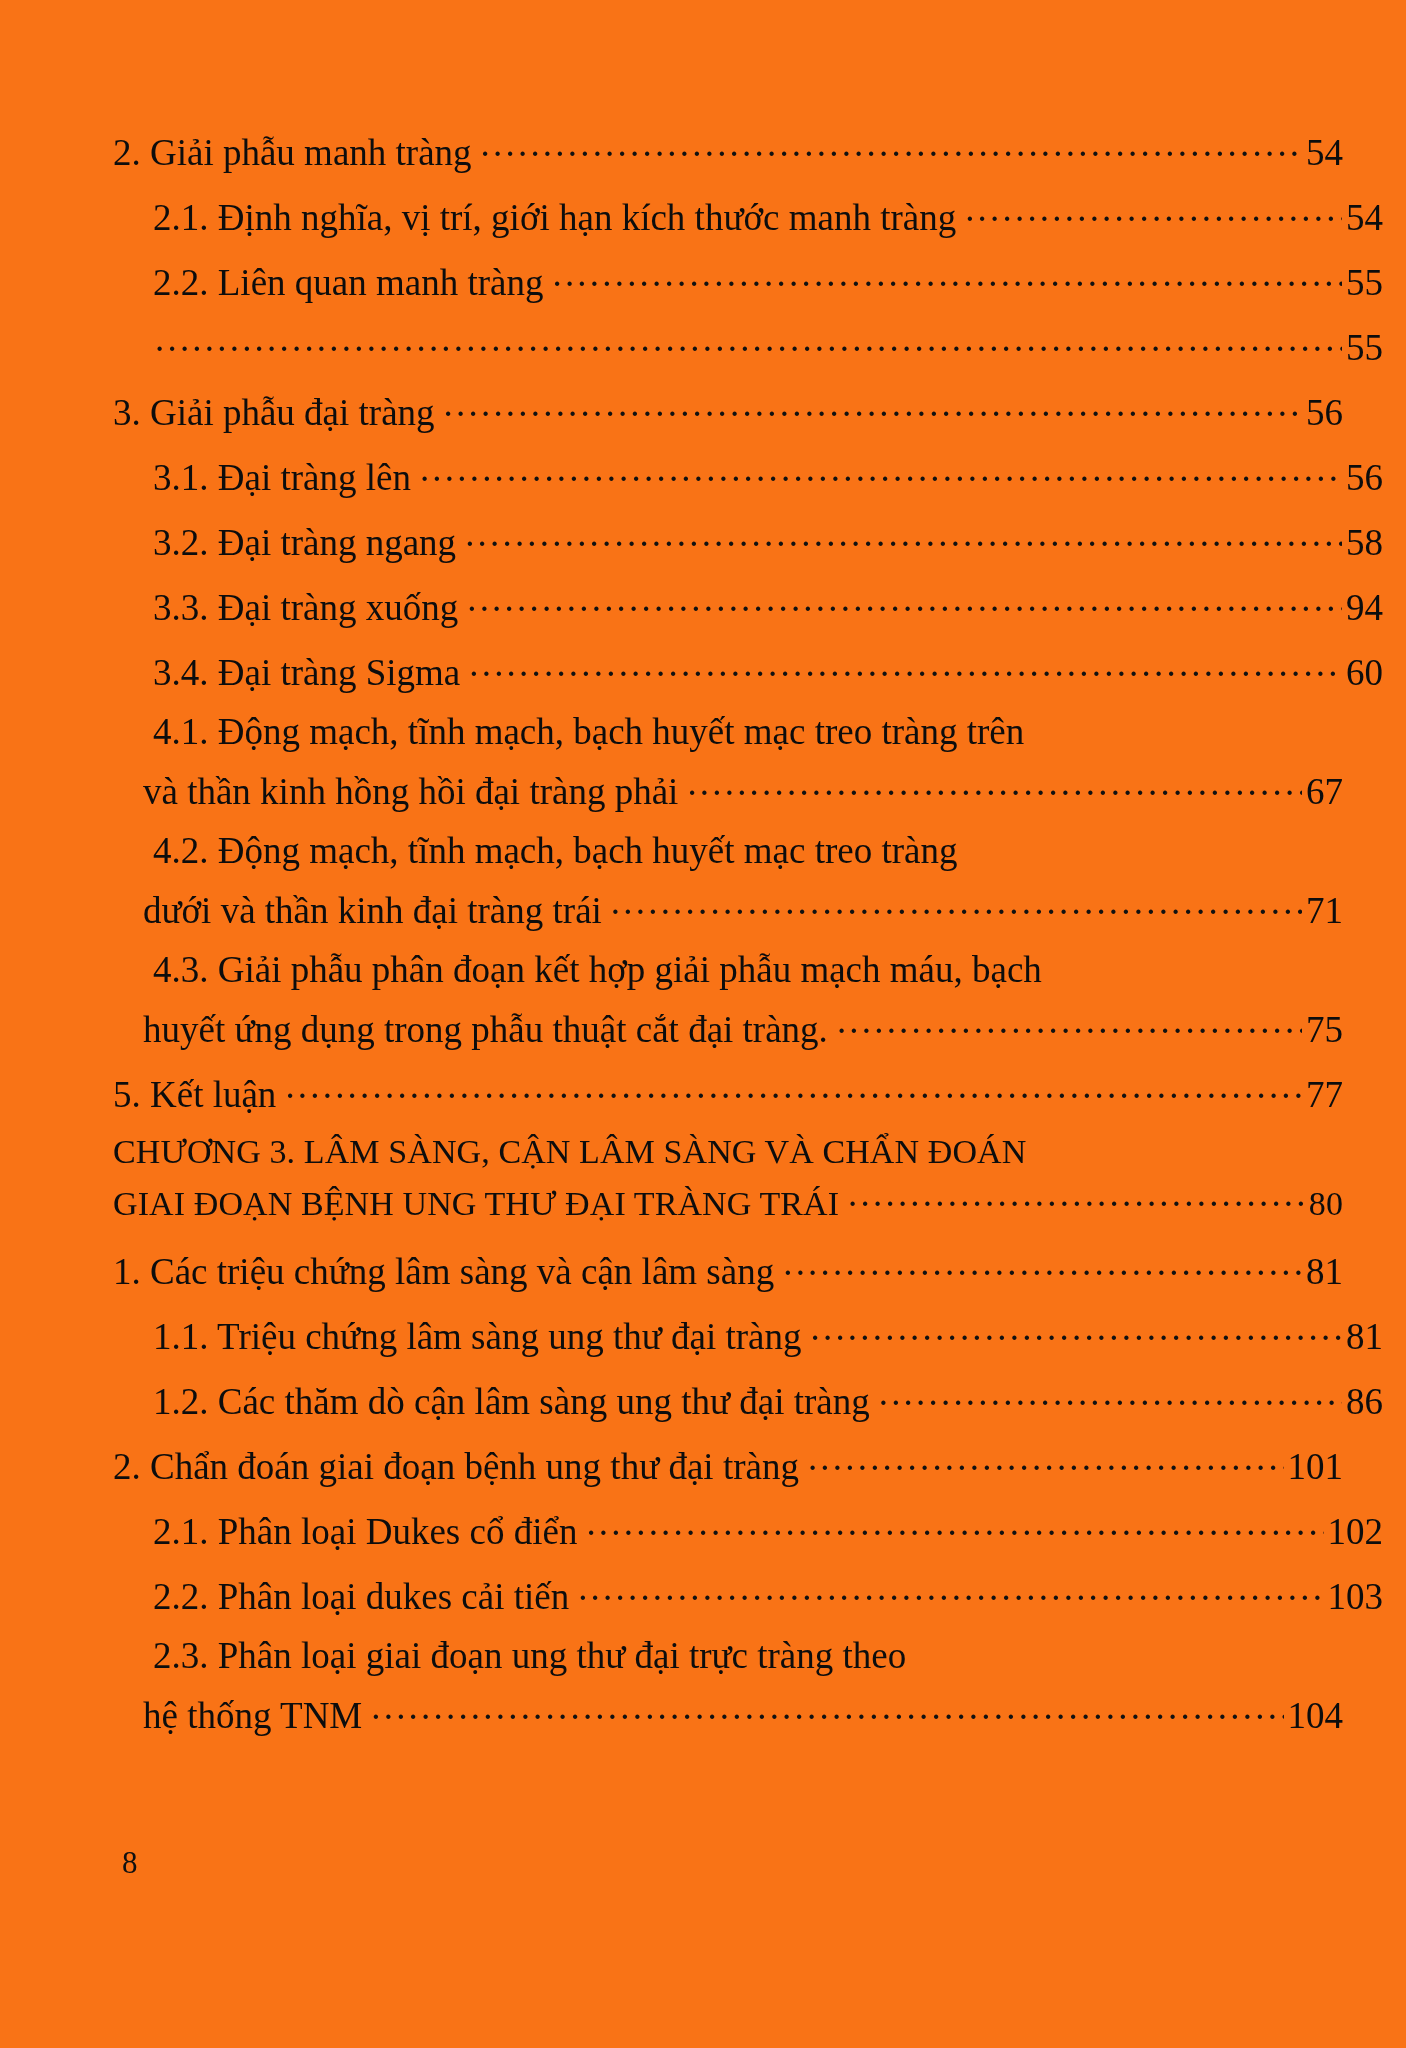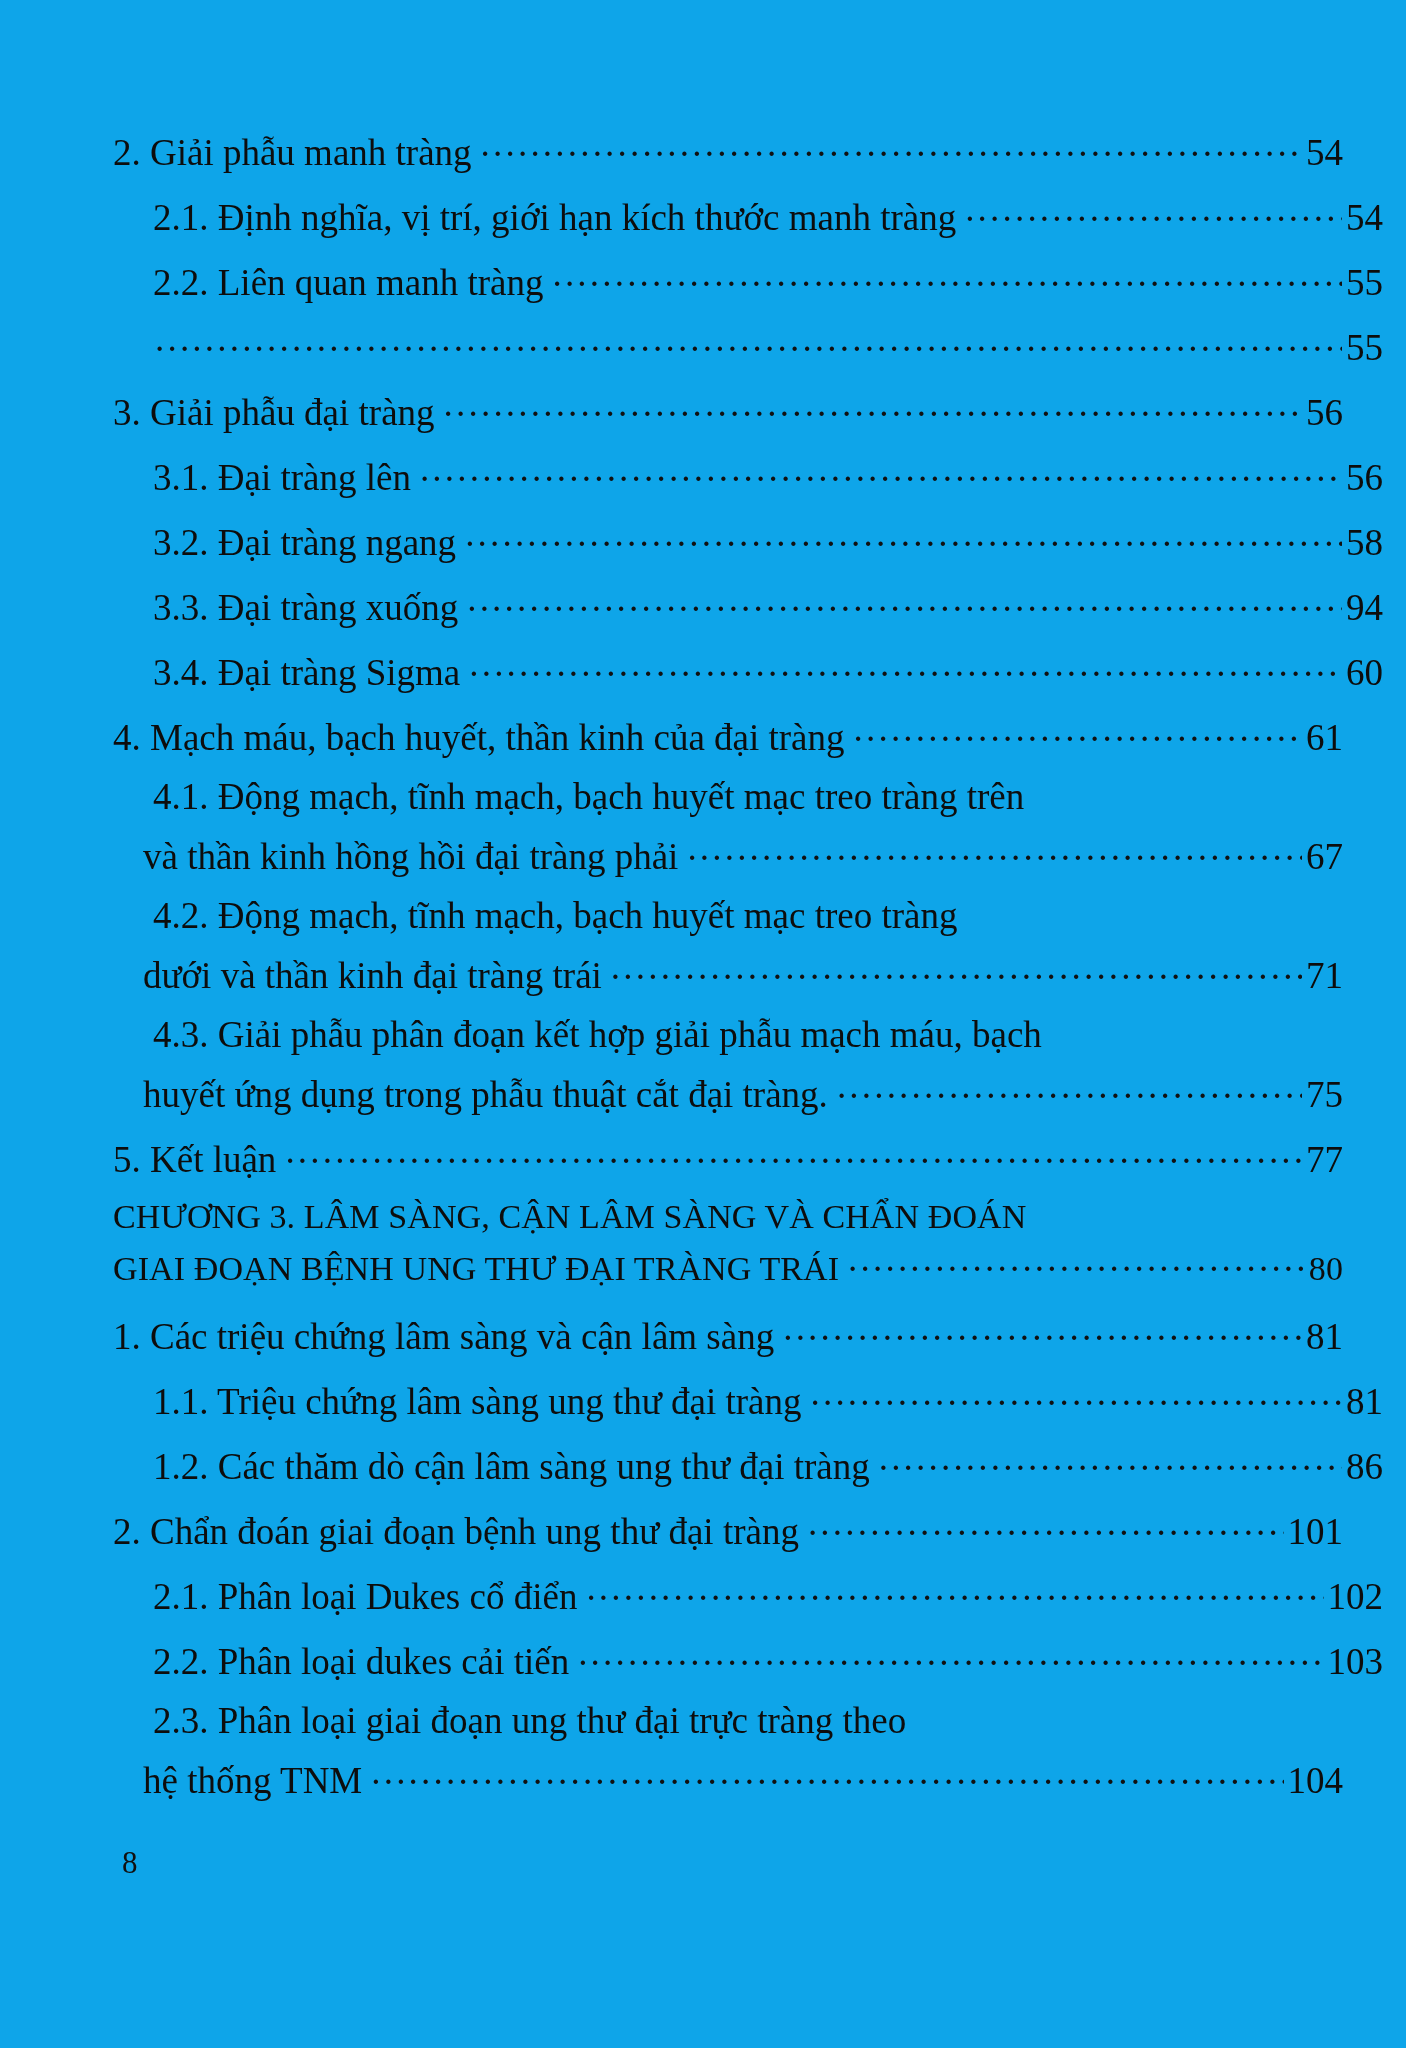--- a/index.html
+++ b/index.html
@@ -4,21 +4,21 @@
 <style>
   html, body {
     margin: 0;
     padding: 0;
     background: #ffffff;
   }
   .page {
     position: relative;
     width: 1406px;
     height: 2048px;
-    background: #0ea5e9;
+    background: #f97316;
     box-sizing: border-box;
     font-family: "Liberation Serif", "DejaVu Serif", serif;
     color: #0d0d0d;
     overflow: hidden;
   }
   .toc {
     position: absolute;
     left: 113px;
     top: 128px;
     width: 1230px;
@@ -161,25 +161,20 @@
       <div class="entry lvl2">
         <span class="label">3.3. Đại tràng xuống</span>
         <span class="leader"></span>
         <span class="pagenum">94</span>
       </div>
       <div class="entry lvl2">
         <span class="label">3.4. Đại tràng Sigma</span>
         <span class="leader"></span>
         <span class="pagenum">60</span>
       </div>
-      <div class="entry lvl1">
-        <span class="label">4. Mạch máu, bạch huyết, thần kinh của đại tràng</span>
-        <span class="leader"></span>
-        <span class="pagenum">61</span>
-      </div>
       <div class="block">
         <div class="firstline">4.1. Động mạch, tĩnh mạch, bạch huyết mạc treo tràng trên</div>
         <div class="secondline">
           <span class="label">và thần kinh hồng hồi đại tràng phải</span>
           <span class="leader"></span>
           <span class="pagenum">67</span>
         </div>
       </div>
       <div class="block">
         <div class="firstline">4.2. Động mạch, tĩnh mạch, bạch huyết mạc treo tràng</div>

